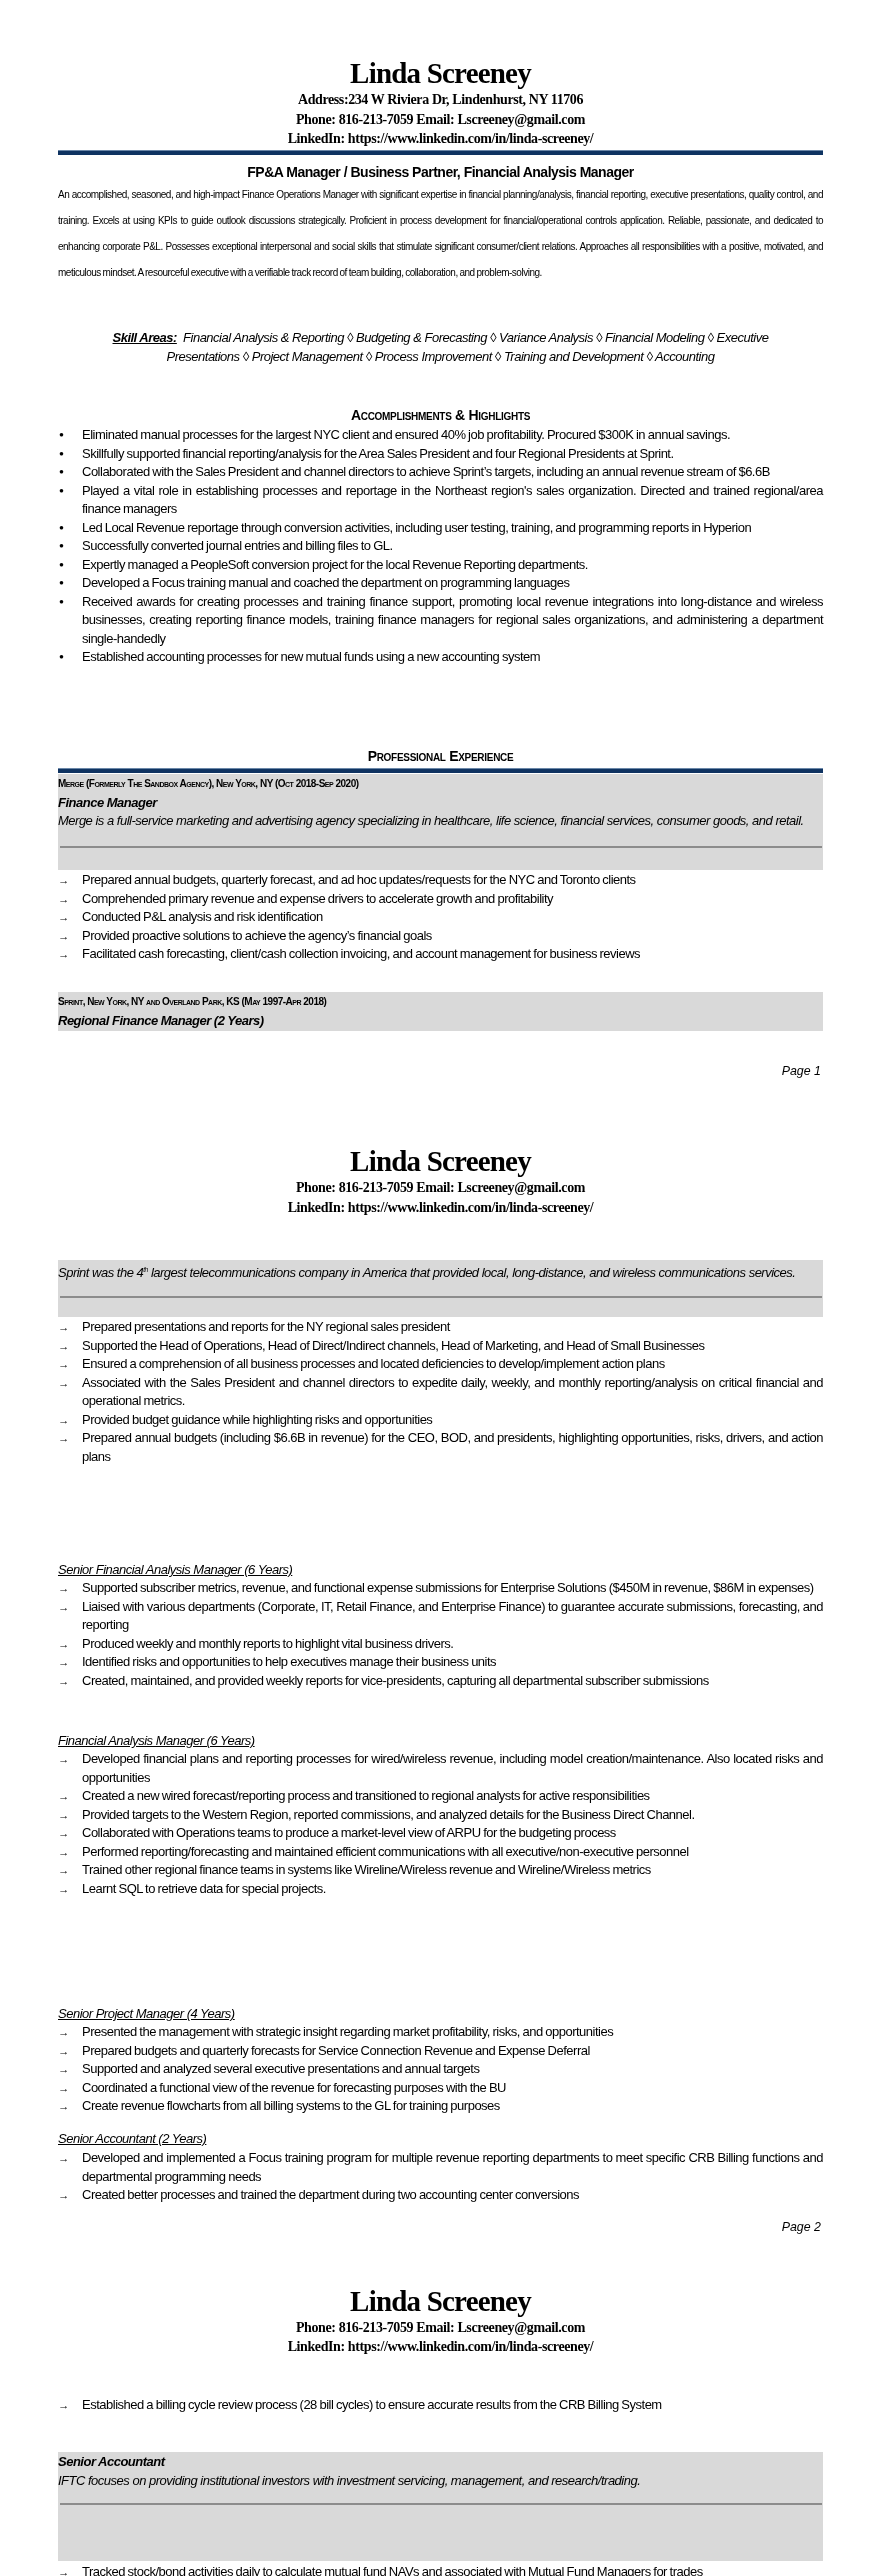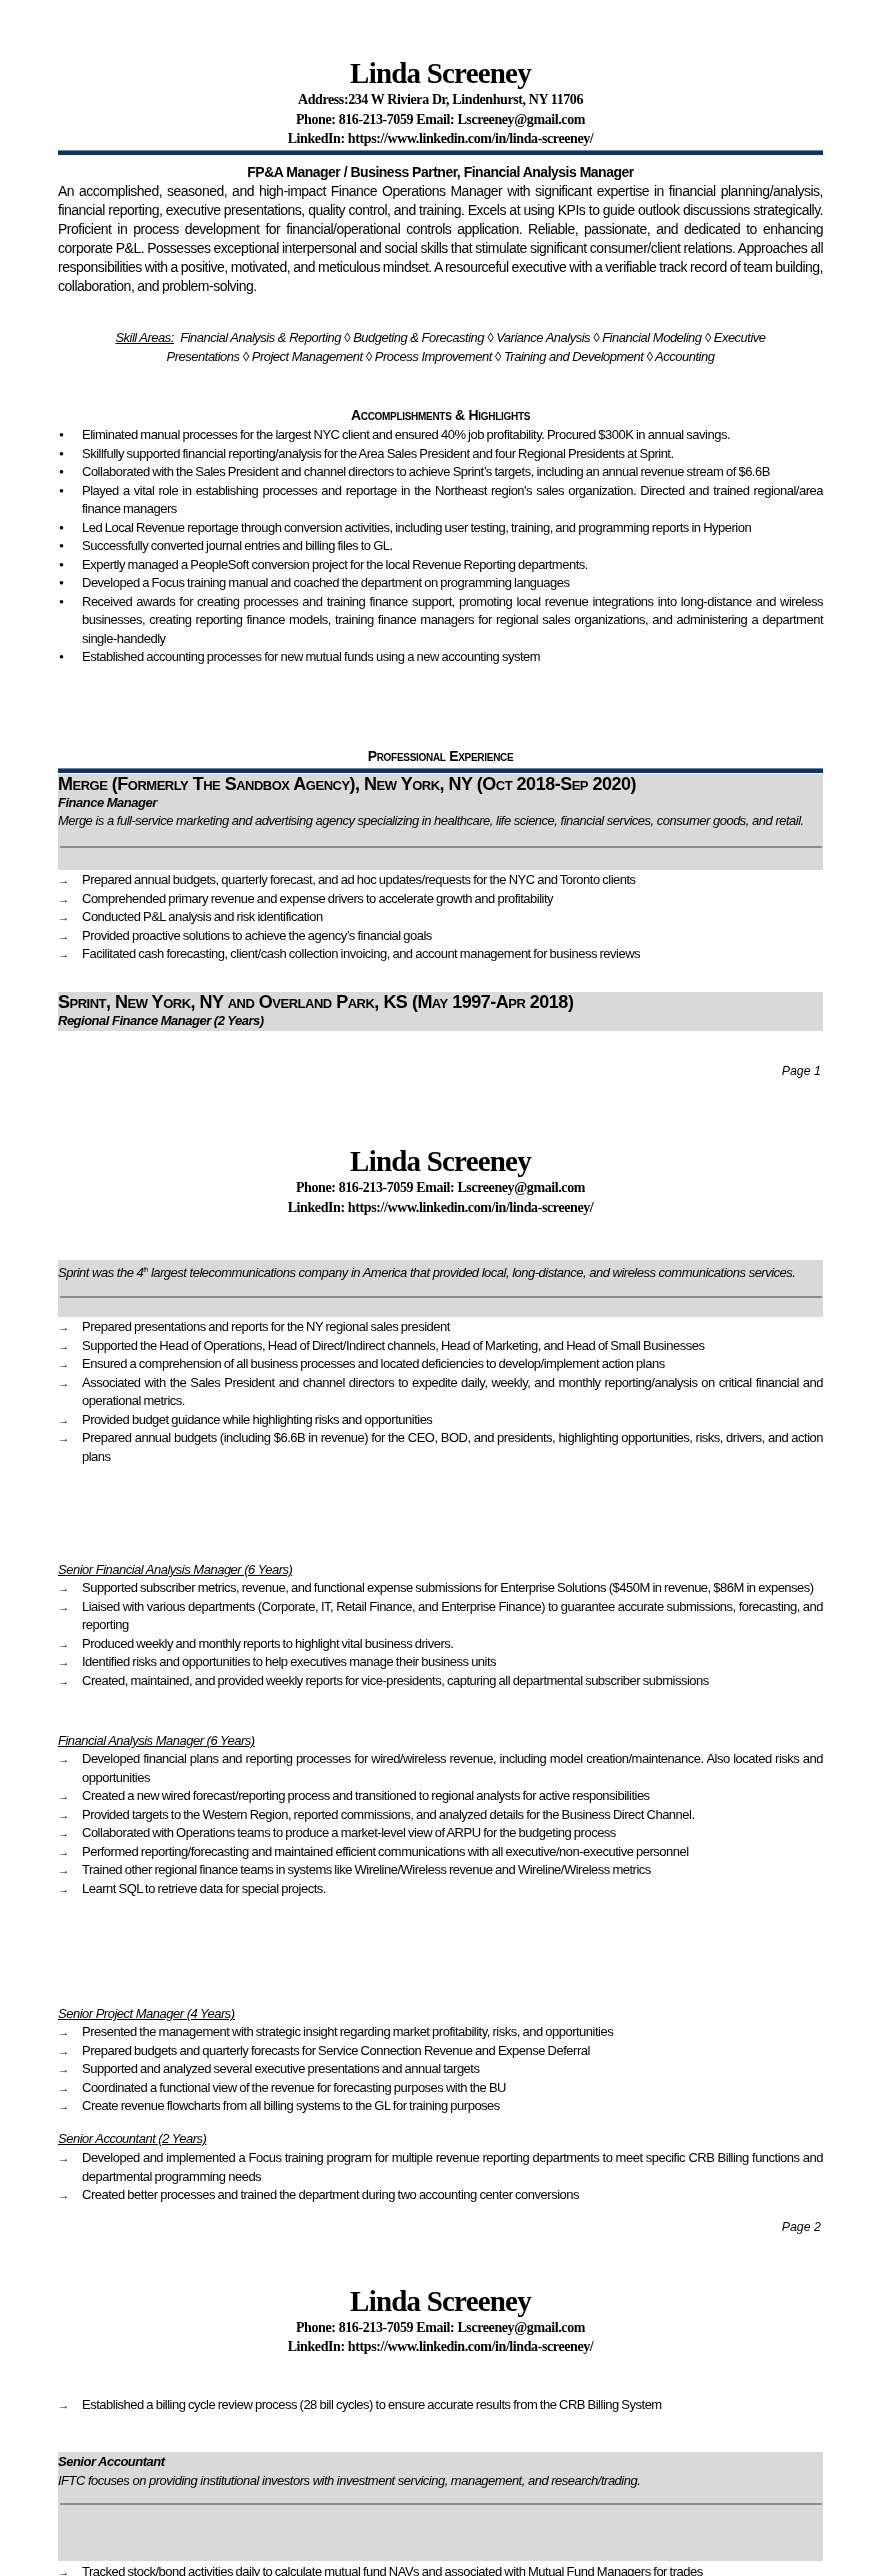--- a/index.html
+++ b/index.html
@@ -6,32 +6,32 @@
   body { width:876px; height:3400px; position:relative; overflow:hidden; color:#000; }
   .page { position:absolute; left:0; width:876px; height:1133px; }
   .page.p1 { top:0; } .page.p2 { top:1133px; } .page.p3 { top:2267px; }
   .content { position:absolute; left:58px; width:765px; }
   .sans { font-family:"Liberation Sans", "DejaVu Sans", sans-serif; }
   .serif { font-family:"Liberation Serif", "DejaVu Serif", serif; }
   .hdr { text-align:center; font-weight:bold; }
   .hdr .name { font-size:29px; line-height:33px; letter-spacing:-0.8px; }
   .hdr .line { font-size:14px; line-height:19.6px; letter-spacing:-0.4px; }
   .rule-blue { height:4.1px; background:#0f3361; border-top:1px solid #6b87a8; }
-  .body-text { font-size:14px; line-height:19px; letter-spacing:-0.5px; word-spacing:-0.5px; text-align:justify; }
+  .body-text { font-size:10px; line-height:26px; letter-spacing:-0.5px; word-spacing:-0.5px; text-align:justify; }
   .title-center { text-align:center; font-weight:bold; font-size:14px; line-height:18.5px; letter-spacing:-0.5px; }
   .smallcaps { font-variant:small-caps; font-weight:bold; }
   .section-head { text-align:center; font-size:14px; line-height:17.5px; letter-spacing:-0.3px; }
   .skills { text-align:center; font-style:italic; font-size:13px; line-height:18.5px; letter-spacing:-0.5px; }
-  .skills .lbl { font-weight:normal; text-decoration:underline; }
+  .skills .lbl { font-weight:bold; text-decoration:underline; }
   ul.bul { list-style:none; margin:0; padding:0; }
   ul.bul li { position:relative; padding-left:24px; font-size:13px; line-height:18.5px; letter-spacing:-0.5px; word-spacing:-0.5px; text-align:justify; }
   ul.bul.dot li::before { content:"\25CF"; position:absolute; left:1px; top:0; font-size:8.2px; }
   ul.bul.arrow li::before { content:"\2192"; position:absolute; left:0; top:0; font-size:11.3px; }
   .shade { background:#d9d9d9; padding:1px 0 0 0; }
-  .shade .company { font-size:18px; line-height:18.5px; letter-spacing:-0.5px; }
+  .shade .company { font-size:10px; line-height:18.5px; letter-spacing:-0.5px; }
   .shade .role { font-weight:bold; font-style:italic; font-size:13px; line-height:18.5px; letter-spacing:-0.5px; }
   .shade .desc { font-style:italic; font-size:13px; line-height:18.5px; letter-spacing:-0.5px; text-align:justify; }
   .shade .grayrule { height:1.5px; background:#8c8c8c; margin:0 1.5px; }
   .sub-role { font-style:italic; text-decoration:underline; font-size:13px; line-height:18.5px; letter-spacing:-0.5px; }
   .pagenum { position:absolute; right:55px; font-style:italic; font-size:12.4px; }
   sup { font-size:6.7px; }
 </style>
 </head>
 <body>
 

